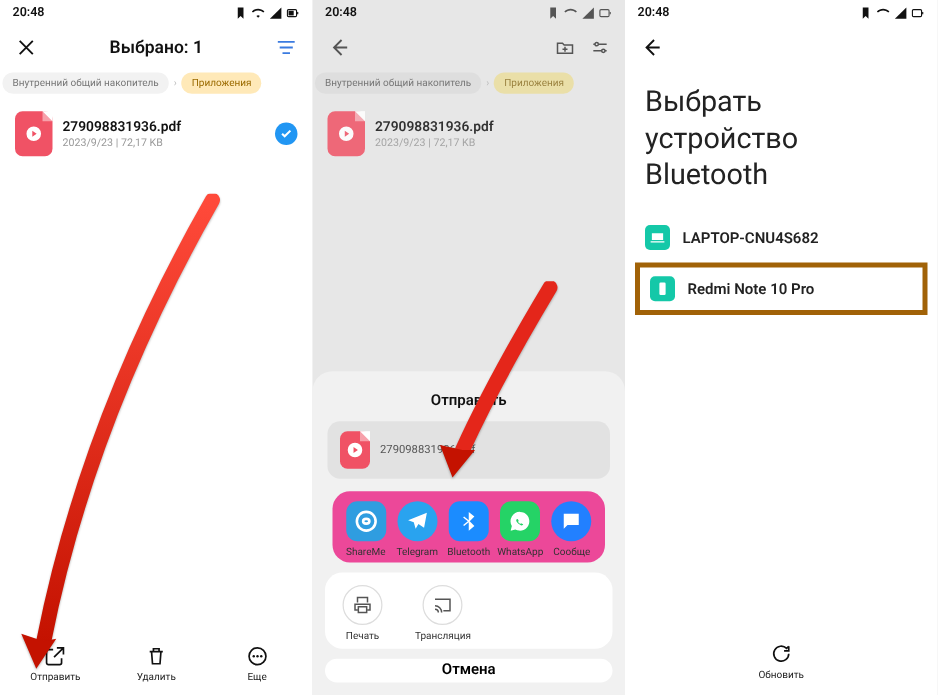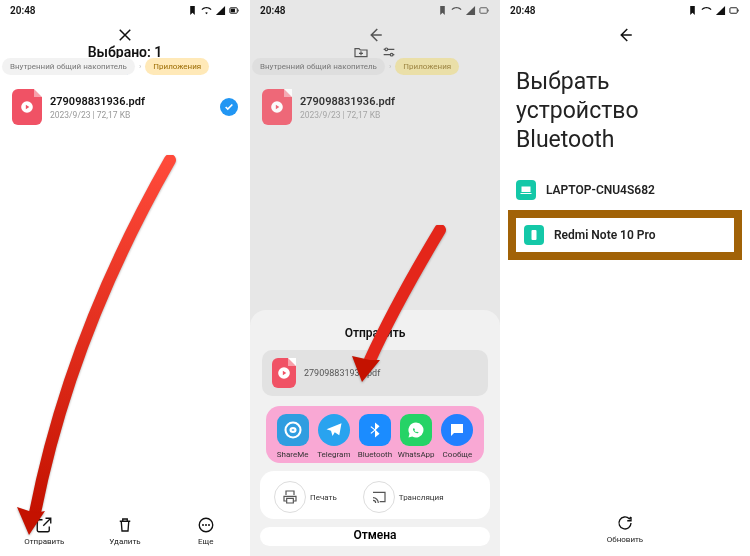--- a/index.html
+++ b/index.html
@@ -3,21 +3,21 @@
 <meta charset="utf-8">
 <style>
   * { box-sizing: border-box; margin: 0; padding: 0; }
   body { background: #f5f5f5; font-family: -apple-system, "Segoe UI", Roboto, sans-serif; width: 750px; height: 556px; overflow: hidden; position: relative; }
   .row { display: flex; width: 750px; height: 556px; }
   .screen { width: 250px; height: 556px; background: #fff; position: relative; overflow: hidden; display: flex; flex-direction: column; font-size: 11px; }
   .screen.dim { background: #e7e7e7; }
   .status-bar { display: flex; justify-content: space-between; align-items: center; padding: 4px 10px; font-size: 10px; font-weight: 600; color: #111; height: 20px; }
   .status-icons { display: flex; gap: 3px; align-items: center; }
   .status-icons svg { width: 11px; height: 11px; }
-  .header { display: flex; align-items: center; justify-content: space-between; padding: 6px 12px; height: 36px; flex-direction: column; }
+  .header { display: flex; align-items: center; justify-content: space-between; padding: 6px 12px; height: 36px; }
   .header .title { font-size: 14px; font-weight: 600; color: #111; }
   .iconbtn { display: inline-flex; align-items: center; justify-content: center; cursor: pointer; }
   .breadcrumbs { display: flex; gap: 4px; padding: 2px 2px 6px; align-items: center; overflow: hidden; }
   .crumb { background: #f2f2f2; color: #777; border-radius: 12px; padding: 4px 8px; font-size: 8px; white-space: nowrap; }
   .crumb.active { background: #ffe9b8; color: #9b6b00; }
   .crumb-sep { color: #bbb; font-size: 8px; }
   .file-row { display: flex; align-items: center; gap: 8px; padding: 8px 12px; }
   .file-icon { width: 30px; height: 36px; background: #f05265; border-radius: 6px; position: relative; display: flex; align-items: center; justify-content: center; }
   .file-icon::before { content: ""; position: absolute; top: 0; right: 0; border-top: 8px solid #fff; border-left: 8px solid rgba(255,255,255,0.45); }
   .file-icon svg { width: 14px; height: 14px; }
@@ -27,33 +27,33 @@
   .check { width: 18px; height: 18px; border-radius: 50%; background: #2196f3; display: flex; align-items: center; justify-content: center; }
   .spacer { flex: 1; }
   .bottom-bar { display: flex; justify-content: space-around; align-items: center; padding: 6px 4px 10px; }
   .bottom-item { display: flex; flex-direction: column; align-items: center; gap: 3px; font-size: 8px; color: #222; cursor: pointer; flex: 1; }
   .bottom-item svg { width: 18px; height: 18px; }
 
   
   .sheet { position: absolute; bottom: 0; left: 0; right: 0; background: #f1f1f1; border-radius: 16px 16px 0 0; padding: 10px 0 10px; }
   .sheet-title { text-align: center; font-size: 12px; font-weight: 600; color: #111; padding: 6px 0 10px; }
   .sheet-file { margin: 0 12px 10px; background: #e2e2e2; border-radius: 10px; display: flex; align-items: center; gap: 8px; padding: 8px 10px; }
-  .sheet-apps { display: flex; justify-content: space-around; padding: 8px 6px 4px; background: #f9a8d4; border-radius: 14px; margin: 0 16px 8px; }
+  .sheet-apps { display: flex; justify-content: space-around; padding: 8px 6px 4px; background: #ec4899; border-radius: 14px; margin: 0 16px 8px; }
   .app { display: flex; flex-direction: column; align-items: center; gap: 4px; font-size: 8px; color: #333; cursor: pointer; width: 42px; }
   .app .app-icon { width: 32px; height: 32px; border-radius: 9px; display: flex; align-items: center; justify-content: center; }
   .sheet-extra { display: flex; gap: 18px; padding: 10px 6px 6px; background: #fff; border-radius: 14px; margin: 0 10px 8px; }
-  .extra { display: flex; flex-direction: row; align-items: center; gap: 4px; font-size: 8px; color: #333; cursor: pointer; margin-left: 8px; }
+  .extra { display: flex; flex-direction: column; align-items: center; gap: 4px; font-size: 8px; color: #333; cursor: pointer; margin-left: 8px; }
   .extra .ico { width: 32px; height: 32px; border: 1px solid #ddd; border-radius: 50%; display: flex; align-items: center; justify-content: center; }
   .cancel { text-align: center; font-size: 12px; font-weight: 600; padding: 1px 0 4px; cursor: pointer; background: #fff; border-radius: 14px; margin: 0 10px; }
 
   
   .bt-title { font-size: 23px; font-weight: 400; color: #222; padding: 12px 16px 16px; line-height: 1.25; }
   .bt-item { display: flex; align-items: center; gap: 10px; padding: 10px 16px; font-size: 12px; font-weight: 600; color: #222; cursor: pointer; }
   .bt-item .dot { width: 20px; height: 20px; border-radius: 4px; background: #14c8a8; display: flex; align-items: center; justify-content: center; }
-  .bt-item.hl { border: 8px solid #a16207; margin: 0 8px; padding: 7px 8px; }
+  .bt-item.hl { border: 4px solid #a16207; margin: 0 8px; padding: 7px 8px; }
   .s3-bottom { display: flex; justify-content: center; padding-bottom: 12px; }
 
   
   .arrow { position: absolute; pointer-events: none; }
   .arrow svg { filter: drop-shadow(0 1px 1px rgba(0,0,0,0.3)); }
 </style>
 </head>
 <body>
 
 <div class="row">

